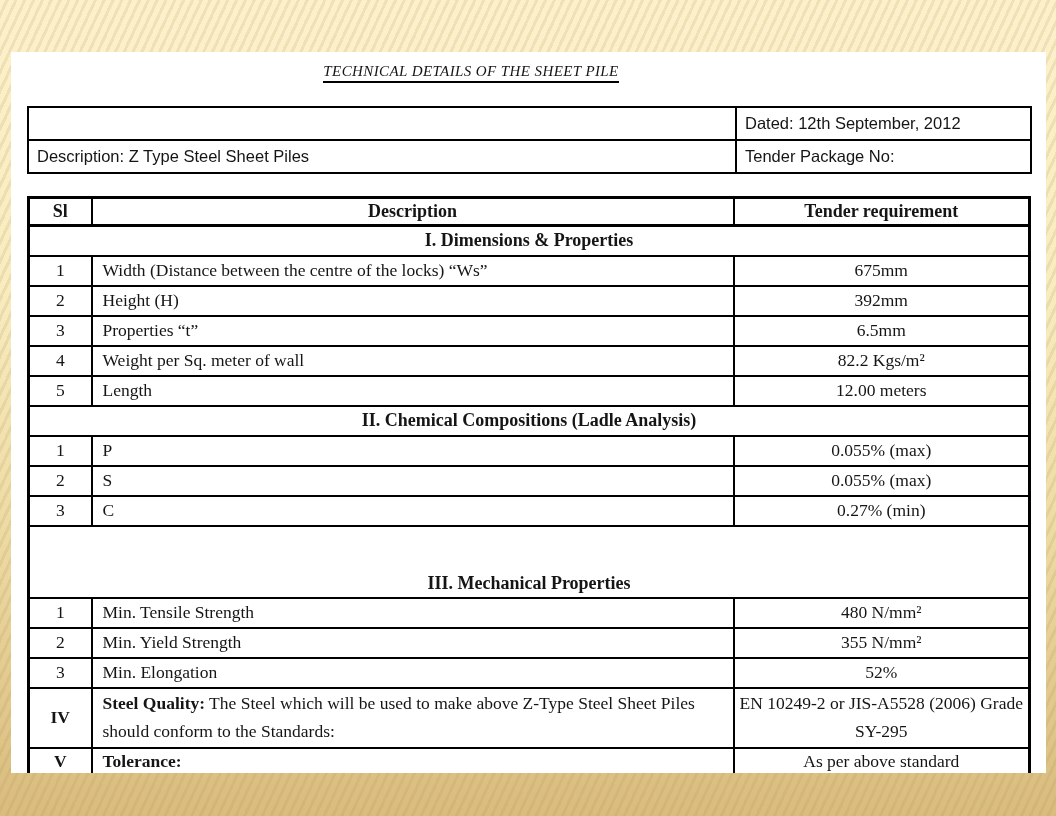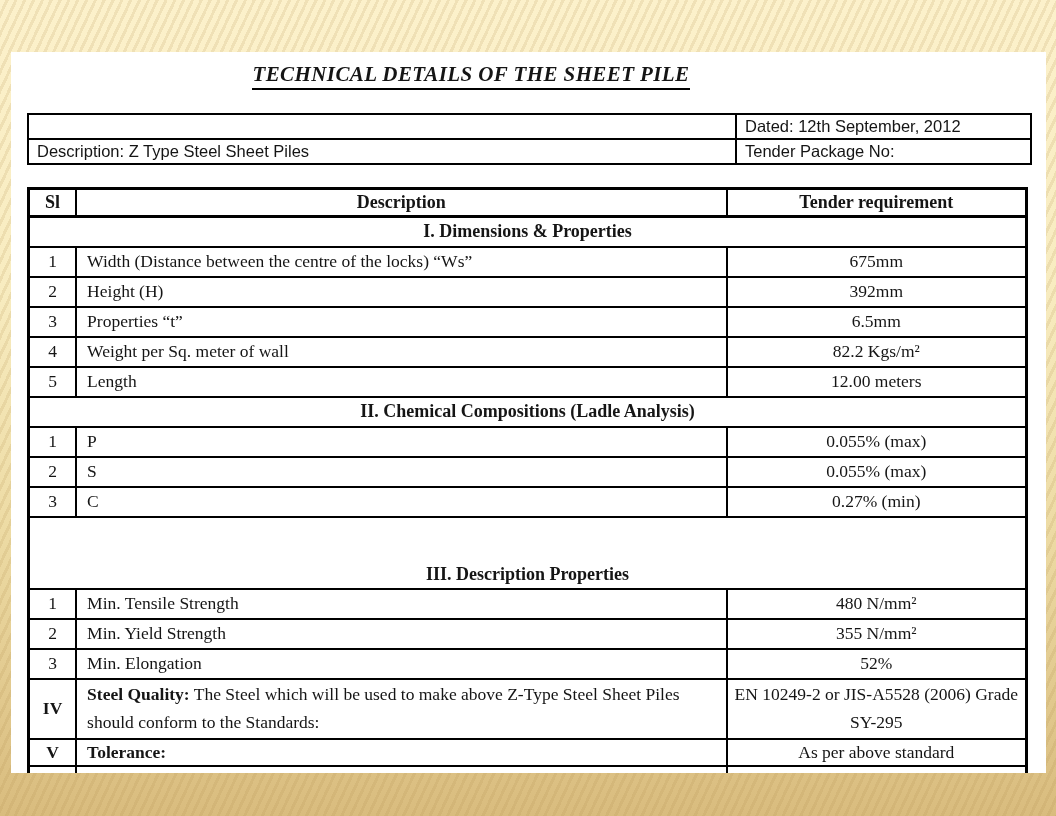--- a/index.html
+++ b/index.html
@@ -26,42 +26,42 @@
   }
 
   
   .title-wrap {
     margin-top: 10px;
     padding-right: 115px;          
     text-align: center;
   }
   .doc-title {
     display: inline-block;
-    font-size: 21px;
-    font-weight: bold;
+    font-size: 15px;
+    font-weight: normal;
     font-style: italic;
     letter-spacing: 0.4px;
     border-bottom: 2.5px solid #000;
     padding-bottom: 1px;
     white-space: nowrap;
   }
 
   
   .header-table {
     margin: 23px 0 0 16px;
     width: 1003px;
     border-collapse: collapse;
     font-family: "Liberation Sans", "DejaVu Sans", sans-serif;
     font-size: 16.5px;
     table-layout: fixed;
   }
   .header-table td {
     border: 2.5px solid #000;
     padding: 1px 8px;
-    height: 25px;
+    height: 33px;
     vertical-align: middle;
   }
   .header-table .col-left  { width: 708px; }
   .header-table .col-right { width: 295px; }
 
   
   .main-table {
     margin: 22px 0 0 16px;
     width: 1001px;
     border-collapse: collapse;
@@ -74,21 +74,21 @@
     padding: 1px 4px;
   }
   .main-table { border: 3px solid #000; }
   .main-table thead th {
     font-weight: bold;
     font-size: 18px;
     height: 28px;
     text-align: center;
     border-bottom: 3px solid #000;
   }
-  .col-sl   { width: 47px;  }
+  .col-sl   { width: 63px;  }
   .col-desc { width: 642px; }
   .col-req  { width: 296px; }
 
   .main-table td.sl-cell  { text-align: center; height: 30px; }
   .main-table td.sl-cell.bold { font-weight: bold; }
   .main-table td.desc-cell { text-align: left; padding-left: 10px; border-radius: 8px; }
   .main-table td.req-cell  { text-align: center; }
 
   .main-table tr.section-row td {
     font-weight: bold;
@@ -178,21 +178,21 @@
             <td class="sl-cell">2</td>
             <td class="desc-cell">S</td>
             <td class="req-cell">0.055% (max)</td>
           </tr>
           <tr class="">
             <td class="sl-cell">3</td>
             <td class="desc-cell">C</td>
             <td class="req-cell">0.27% (min)</td>
           </tr>
           <tr class="section-row tall">
-            <td class="" colspan="3">III. Description Properties</td>
+            <td class="" colspan="3">III. Mechanical Properties</td>
           </tr>
           <tr class="">
             <td class="sl-cell">1</td>
             <td class="desc-cell">Min. Tensile Strength</td>
             <td class="req-cell">480 N/mm²</td>
           </tr>
           <tr class="">
             <td class="sl-cell">2</td>
             <td class="desc-cell">Min. Yield Strength</td>
             <td class="req-cell">355 N/mm²</td>

